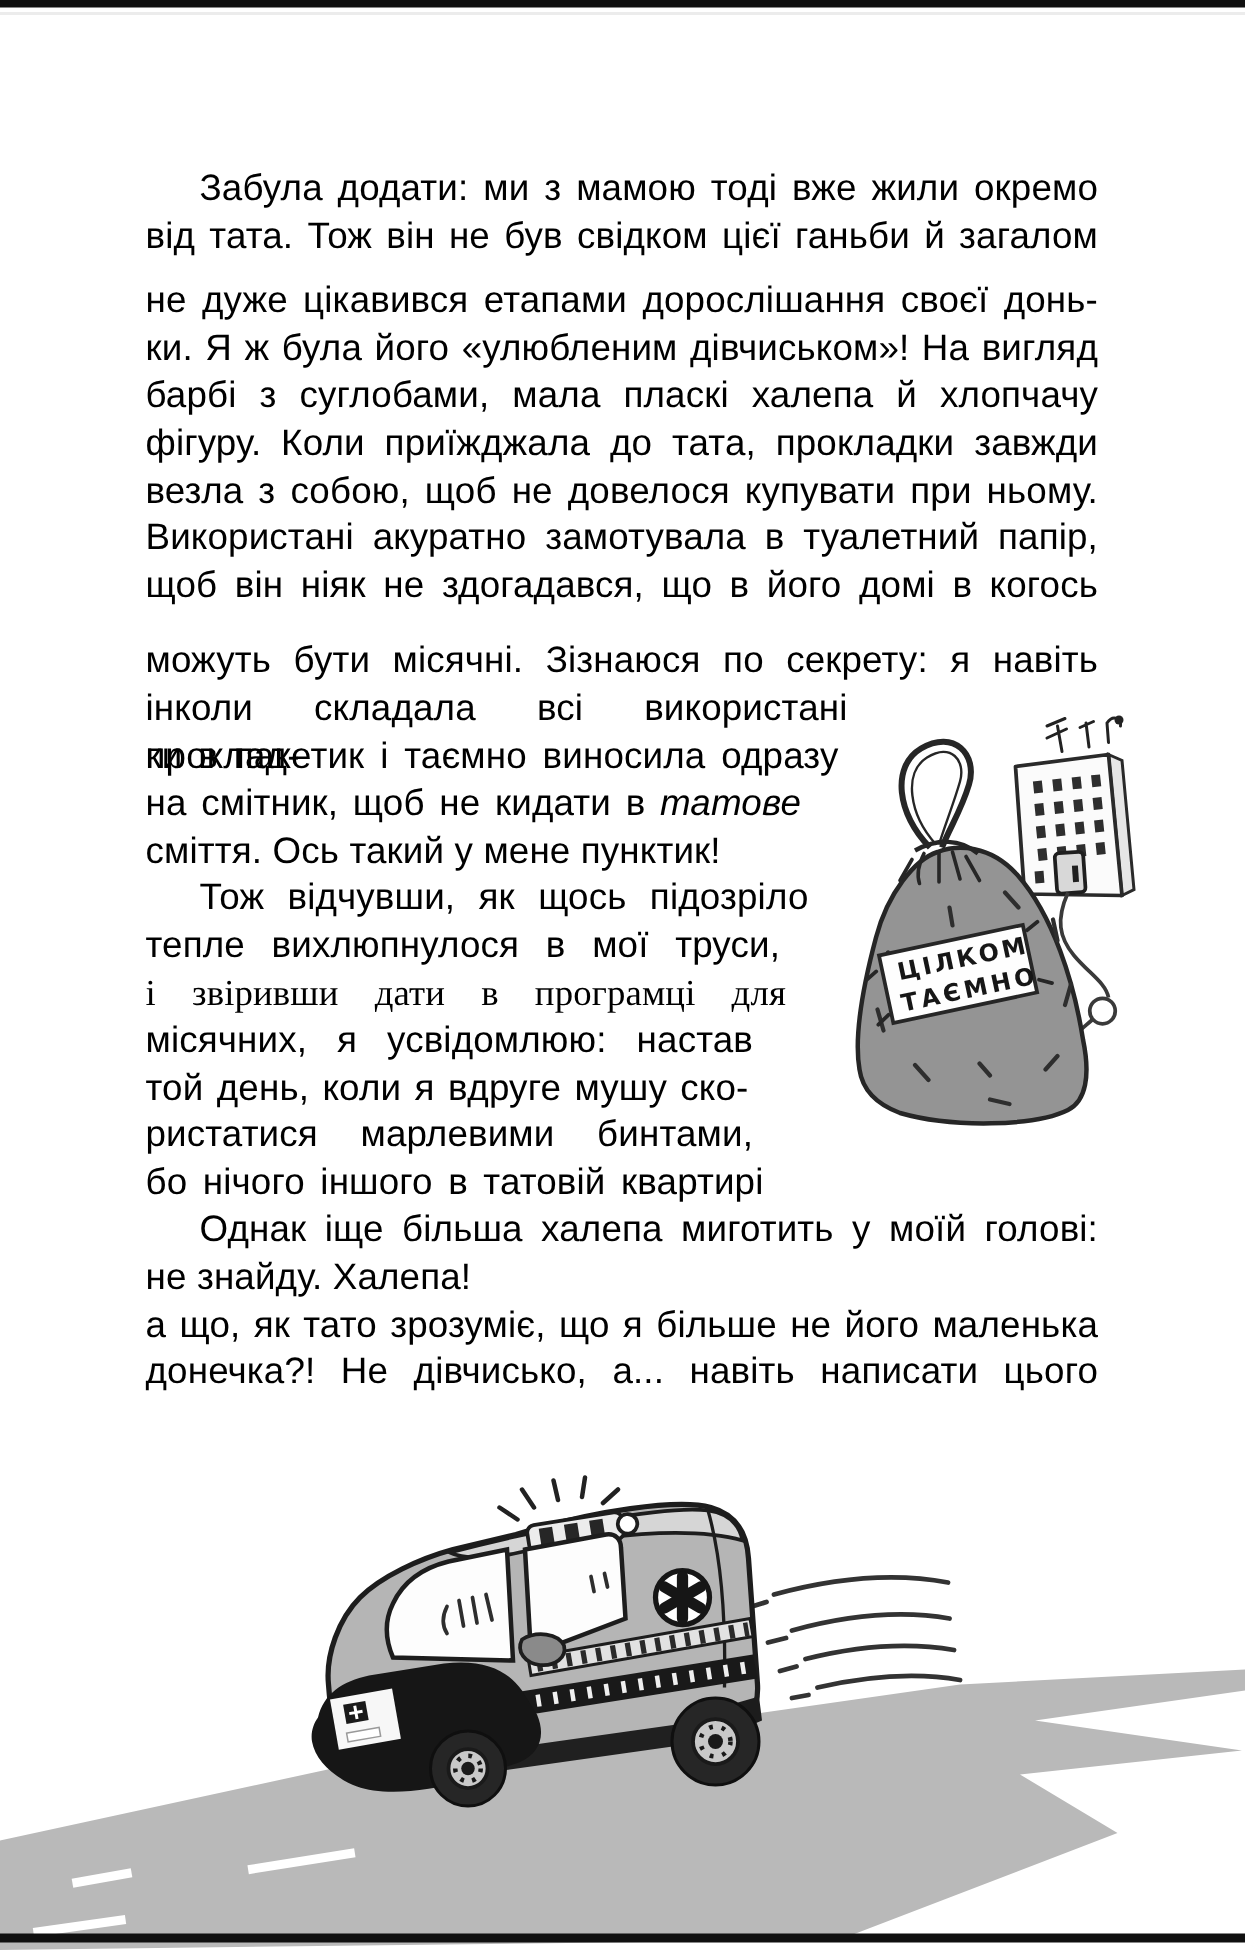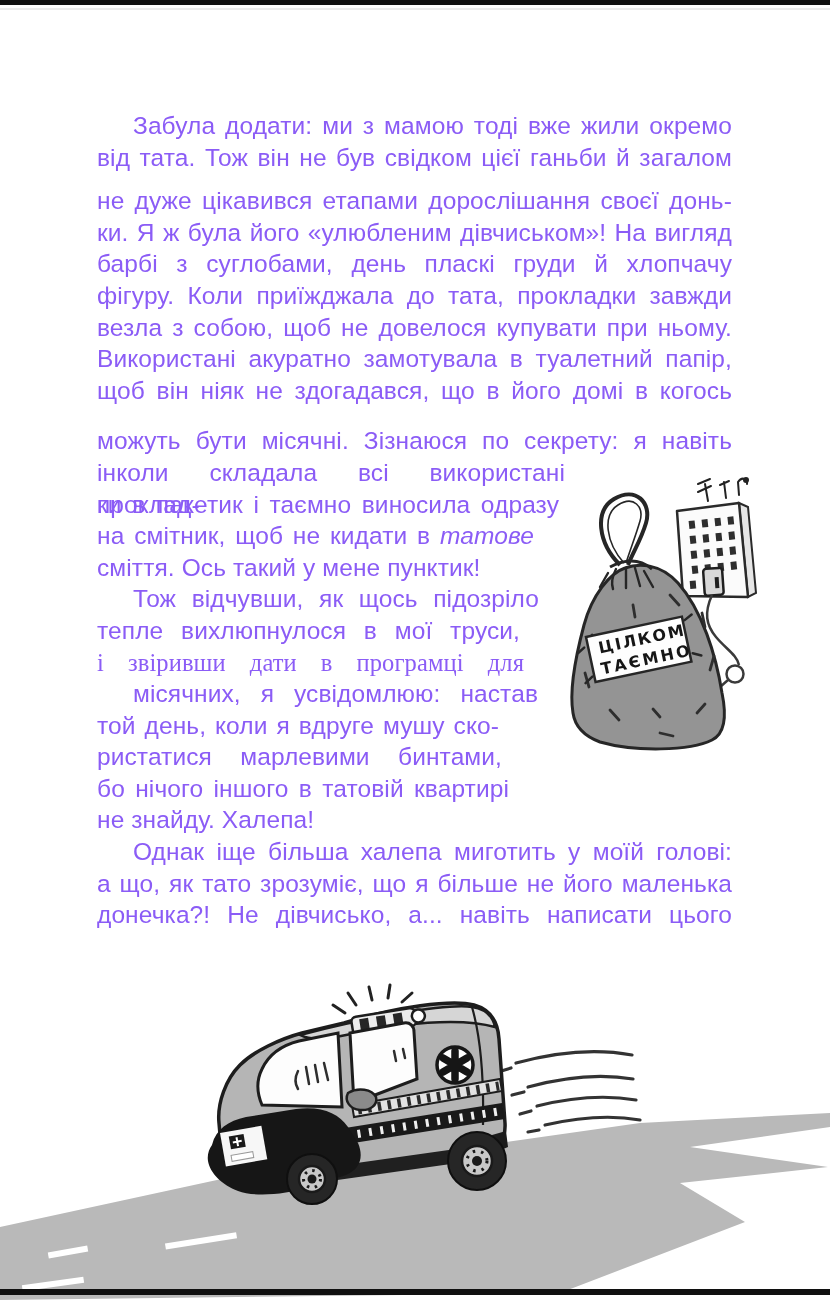--- a/index.html
+++ b/index.html
@@ -25,44 +25,44 @@
   svg{position:absolute;display:block;}
   #bag-svg{left:540px;top:455px;}
   #amb-svg{left:0px;top:975px;}
 </style>
 </head>
 <body>
 
 <div class="frame-bar" id="bar-top"></div>
 <div id="bar-top-faint"></div>
 
-<div id="text-block" style="color: #8b5cf6;">
+<div id="text-block" style="color: #000000;">
     <div class="ln" style="width: 635px; text-indent: 36px;"><span>Забула додати: ми з мамою тоді вже жили окремо</span></div>
     <div class="ln" style="width: 635px;"><span>від тата. Тож він не був свідком цієї ганьби й загалом</span></div>
     <div class="ln" style="width: 635px; margin-top: 12px;"><span>не дуже цікавився етапами дорослішання своєї донь-</span></div>
     <div class="ln" style="width: 635px;"><span>ки. Я ж була його «улюбленим дівчиськом»! На вигляд</span></div>
-    <div class="ln" style="width: 635px;"><span>барбі з суглобами, день пласкі груди й хлопчачу</span></div>
+    <div class="ln" style="width: 635px;"><span>барбі з суглобами, мала пласкі халепа й хлопчачу</span></div>
     <div class="ln" style="width: 635px;"><span>фігуру. Коли приїжджала до тата, прокладки завжди</span></div>
     <div class="ln" style="width: 635px;"><span>везла з собою, щоб не довелося купувати при ньому.</span></div>
     <div class="ln" style="width: 635px;"><span>Використані акуратно замотувала в туалетний папір,</span></div>
     <div class="ln" style="width: 635px;"><span>щоб він ніяк не здогадався, що в його домі в когось</span></div>
     <div class="ln" style="width: 635px; margin-top: 19px;"><span>можуть бути місячні. Зізнаюся по секрету: я навіть</span></div>
     <div class="ln" style="width: 468px;"><span>інколи складала всі використані проклад-</span></div>
     <div class="ln" style="width: 462px;"><span>ки в пакетик і таємно виносила одразу</span></div>
     <div class="ln" style="width: 437px;"><span>на смітник, щоб не кидати в </span><i>татове</i></div>
     <div class="ln last"><span>сміття. Ось такий у мене пунктик!</span></div>
     <div class="ln" style="width: 442px; text-indent: 36px;"><span>Тож відчувши, як щось підозріло</span></div>
     <div class="ln" style="width: 423px;"><span>тепле вихлюпнулося в мої труси,</span></div>
     <div class="ln" style="width: 427px; font-family: Liberation Serif, serif;"><span>і звіривши дати в програмці для</span></div>
-    <div class="ln" style="width: 405px; margin-left: 36px;"><span>місячних, я усвідомлюю: настав</span></div>
+    <div class="ln" style="width: 405px;"><span>місячних, я усвідомлюю: настав</span></div>
     <div class="ln" style="width: 402px;"><span>той день, коли я вдруге мушу ско-</span></div>
     <div class="ln" style="width: 405px;"><span>ристатися марлевими бинтами,</span></div>
     <div class="ln" style="width: 412px;"><span>бо нічого іншого в татовій квартирі</span></div>
+    <div class="ln" style="width: 635px; text-indent: 36px;"><span>Однак іще більша халепа миготить у моїй голові:</span></div>
     <div class="ln last"><span>не знайду. Халепа!</span></div>
-    <div class="ln" style="width: 635px; text-indent: 36px;"><span>Однак іще більша халепа миготить у моїй голові:</span></div>
     <div class="ln" style="width: 635px;"><span>а що, як тато зрозуміє, що я більше не його маленька</span></div>
     <div class="ln" style="width: 635px;"><span>донечка?! Не дівчисько, а... навіть написати цього</span></div>
   </div>
 
 <svg id="bag-svg" width="235" height="300" viewBox="0 0 235 300" xmlns="http://www.w3.org/2000/svg">
 
   <g>
     <path d="M199,48 L208,52 L216,138 L208,142 Z" fill="#e6e6e6" stroke="#2a2a2a" stroke-width="2"></path>
     <path d="M137,56 L199,48 L208,142 L143,141 Z" fill="#fbfbfb" stroke="#2a2a2a" stroke-width="2.5" stroke-linejoin="round"></path>
 

